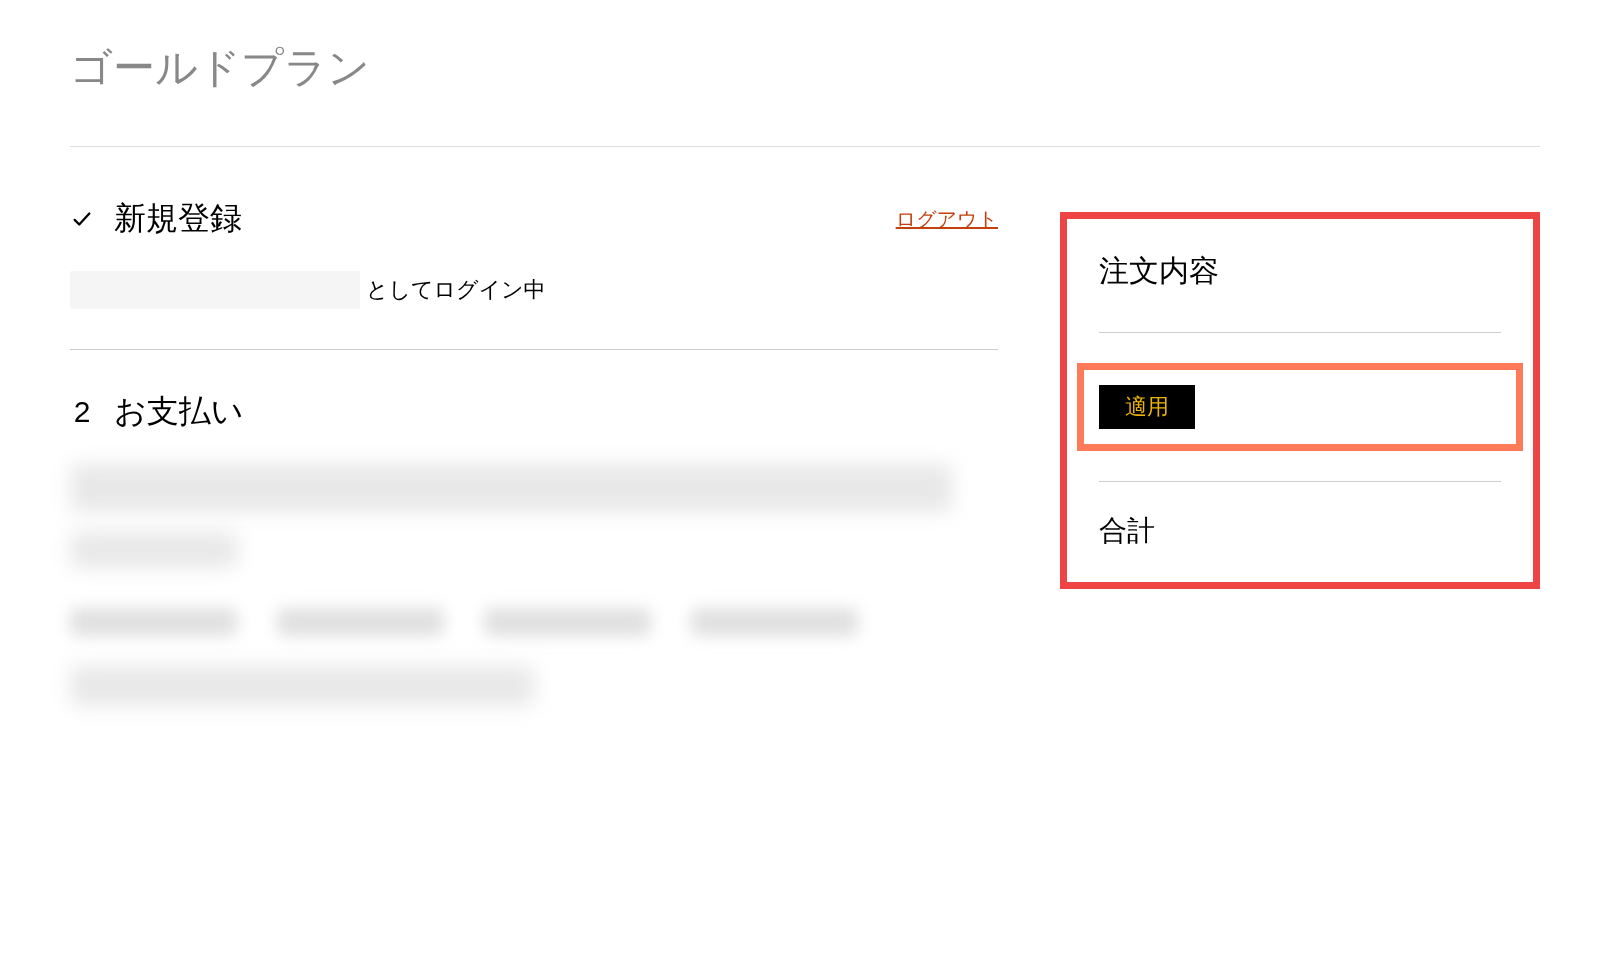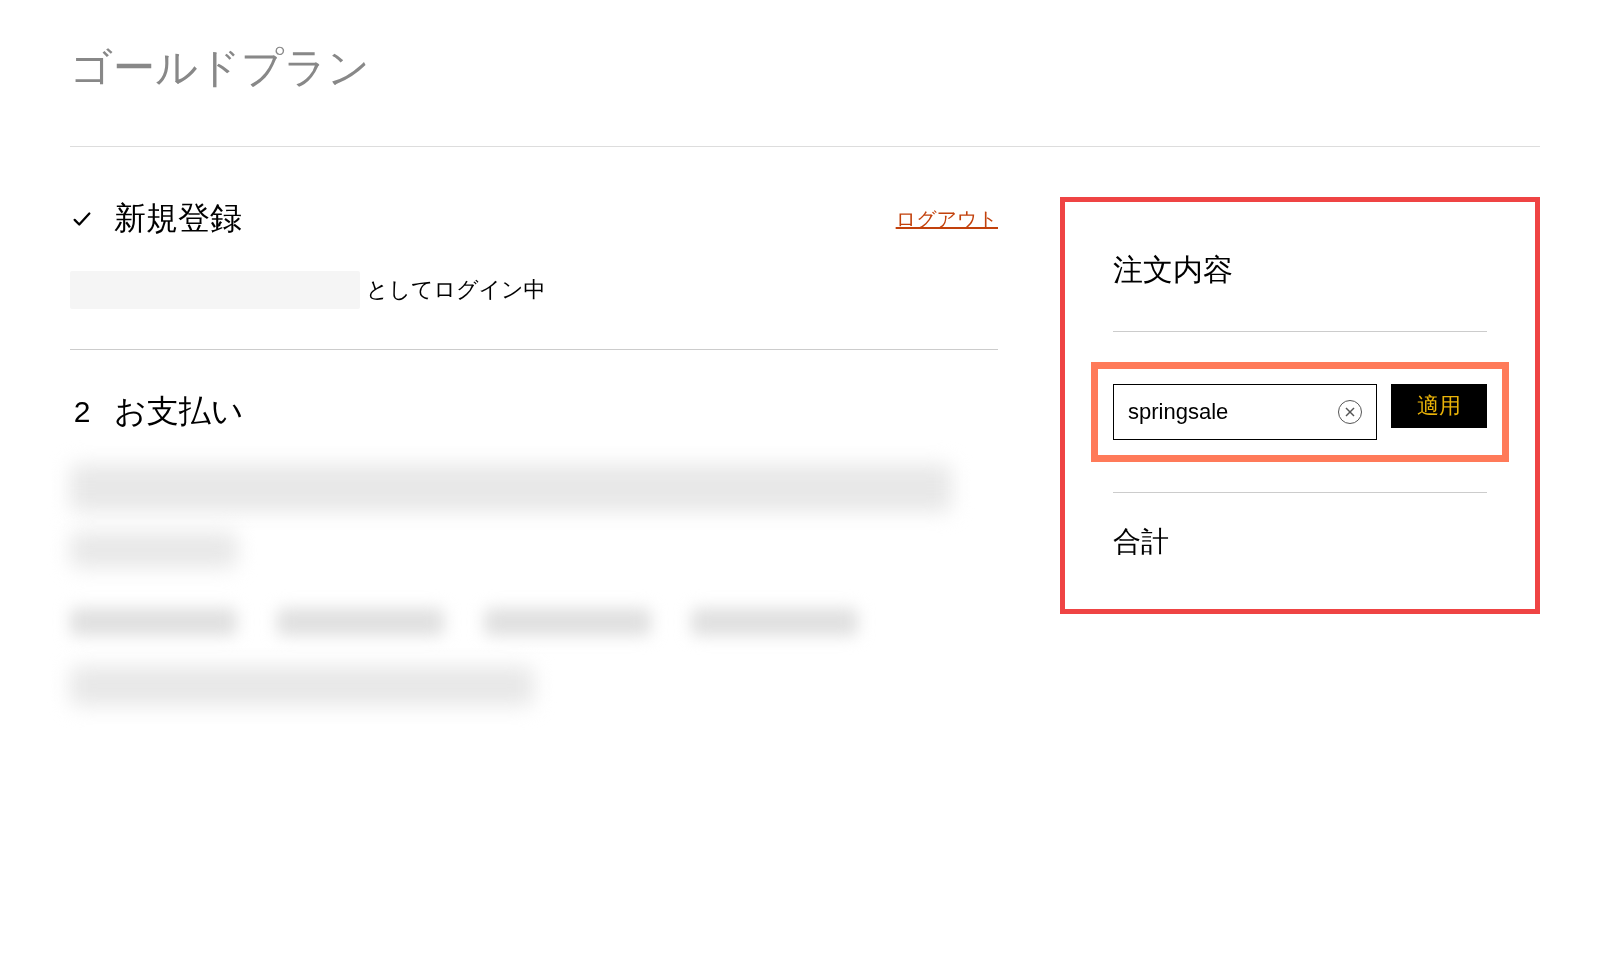--- a/index.html
+++ b/index.html
@@ -123,22 +123,23 @@
       border-radius: 6px;
       filter: blur(8px);
     }
     .blur-line-4 {
       height: 40px;
       width: 50%;
       margin-top: 30px;
     }
     
     .summary-box {
-      border: 5px solid #ef4444;
-      padding: 48px;
+      border: 7px solid #ef4444;
+      padding: 32px;
+      margin-top: 15px;
     }
     .summary-title {
       font-size: 30px;
       font-weight: 500;
       margin-bottom: 40px;
     }
     .summary-row {
       display: flex;
       justify-content: space-between;
       font-size: 22px;
@@ -283,31 +284,20 @@
 
     <div class="right-col">
       <div class="summary-box">
         <h2 class="summary-title">注文内容</h2>
 
 
         <hr class="summary-divider">
 
         <div class="coupon-highlight">
           <div class="coupon-row">
-            <div class="coupon-input-wrap">
-              <input class="coupon-input" type="text" value="springsale" style="">
-              <button class="clear-btn">
-                <span>
-                  <svg viewBox="0 0 10 10" stroke="#555" stroke-width="1.5">
-                      <line x1="1" y1="1" x2="9" y2="9"></line>
-                      <line x1="9" y1="1" x2="1" y2="9"></line>
-                    </svg>
-                </span>
-              </button>
-            </div>
             <button class="apply-btn">適用</button>
           </div>
         </div>
 
         <hr class="summary-divider">
 
         <div class="total-row">
           <span class="total-label">合計</span>
         </div>
 

